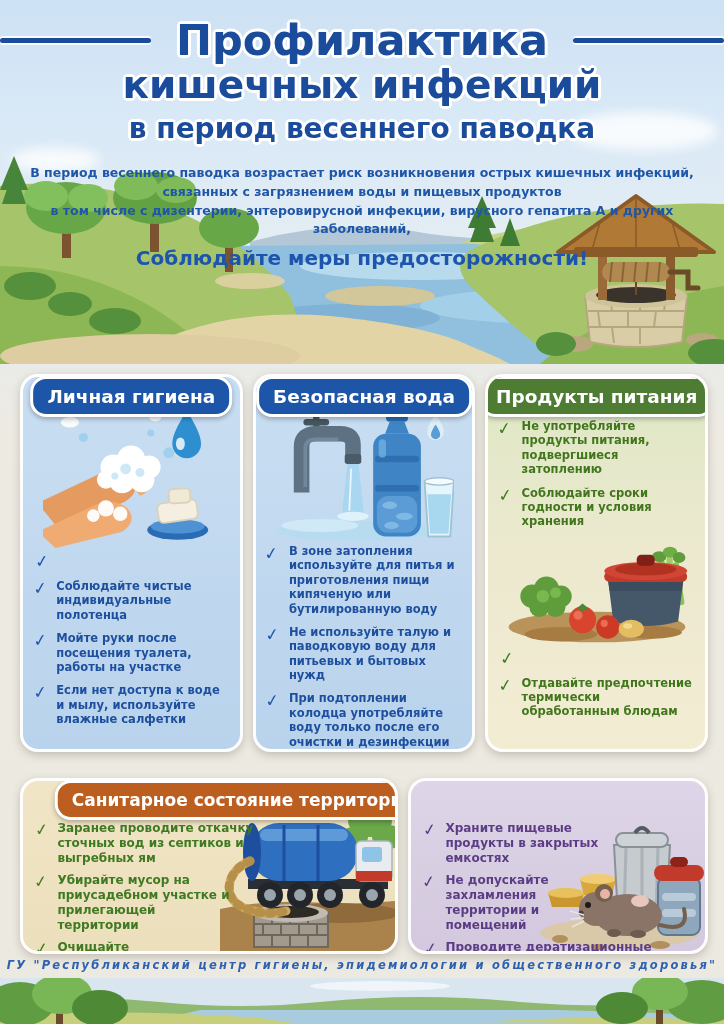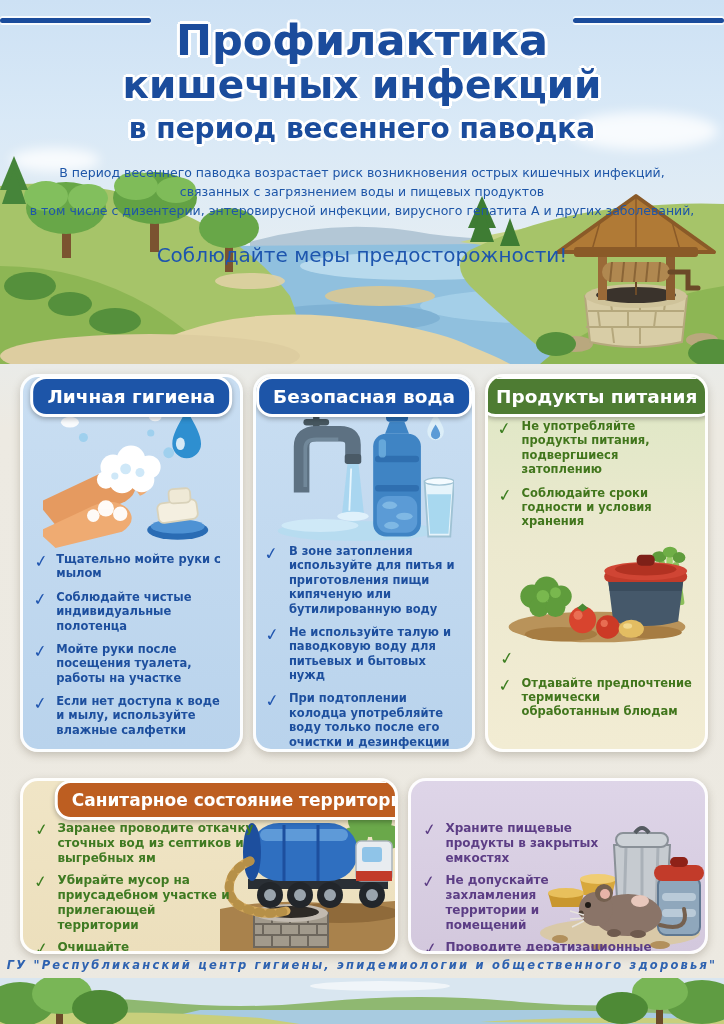--- a/index.html
+++ b/index.html
@@ -9,35 +9,35 @@
     background:linear-gradient(180deg,#cde1f4 0%,#d9e9f7 12%,#e4edf3 24%,#edeae2 42%,#ece9e1 100%);
   }
   .cloud { position:absolute; background:rgba(255,255,255,.8); border-radius:50%; filter:blur(6px); }
   .cloud1 { width:150px; height:38px; top:112px; right:6px; }
   .cloud2 { width:90px; height:24px; top:148px; left:10px; }
 
   .scenery { position:absolute; top:146px; left:0; }
   .bottom-scenery { position:absolute; bottom:0; left:0; }
 
   .title { position:absolute; top:18px; left:0; right:0; text-align:center; color:#1b4c9c; z-index:3; }
-  .title-row { display:flex; align-items:flex-start;gap:11px; }
+  .title-row { display:flex; align-items:center;gap:11px; }
   .rule { flex:1; height:5px; background:#1b4c9c; border-radius:4px;
           box-shadow:0 -2px 0 rgba(255,255,255,.85), 0 2px 0 rgba(255,255,255,.85); }
   .rule-l { margin-right:14px; } .rule-r { margin-left:14px; }
   .t1,.t2,.t3 { margin:0; font-weight:700;
     text-shadow:-2px -2px 0 #fff,2px -2px 0 #fff,-2px 2px 0 #fff,2px 2px 0 #fff,
                  0 -3px 0 #fff,0 3px 0 #fff,-3px 0 0 #fff,3px 0 0 #fff; }
   .t1 { font-size:43px; line-height:1.05; }
   .t2 { font-size:39px; line-height:1.05; margin-top:2px; }
   .t3 { font-size:28px; line-height:1.1; margin-top:8px; }
 
   .intro { position:absolute; top:164px; left:28px; right:28px; text-align:center;
-           color:#1e56a8; font-weight:400; font-size:12.5px; line-height:1.5; z-index:3; }
+           color:#1e56a8; font-weight:700; font-size:12.5px; line-height:1.5; z-index:3; }
   .intro p { margin:0; }
-  .intro .warn { font-size:20px; margin-top:20px; color:#1d55ae; }
+  .intro .warn { font-size:20px; margin-top:4px; color:#1d55ae; }
 
   .row { position:absolute; display:flex; gap:10px; left:20px; width:688px; z-index:4; }
   .row1 { top:374px; height:378px; }
   .row2 { top:778px; height:176px; }
 
   .card { position:relative; flex:1; border:3px solid rgba(255,255,255,.95); border-radius:18px;
           box-shadow:0 3px 8px rgba(90,80,60,.28); overflow:hidden; }
   .card-blue  { background:linear-gradient(180deg,#c9def2 0%,#b9d3ec 100%); }
   .card-green { background:linear-gradient(180deg,#dde7c4 0%,#ece9cf 45%,#f2ecd3 100%); }
   .card-sand  { background:linear-gradient(180deg,#f0e5c6 0%,#ecdfbc 100%); flex:0 0 372px; }
@@ -204,21 +204,20 @@
             <circle cx="56" cy="132" r="7"></circle>
         </g>
         <ellipse cx="150" cy="148" rx="34" ry="11" fill="#2a6cb4"></ellipse>
         <ellipse cx="150" cy="144" rx="30" ry="8" fill="#4e92d4"></ellipse>
         <rect x="128" y="116" width="44" height="22" rx="6" fill="#f4efe0" stroke="#d9d2ba" stroke-width="2" transform="rotate(-8 150 128)"></rect>
         <rect x="140" y="102" width="24" height="16" rx="5" fill="#efe9d6" stroke="#d9d2ba" stroke-width="2" transform="rotate(-4 152 110)"></rect>
       </svg>
       <ul class="items">
         <li class="item">
           <span class="check">✓</span>
-          <span class="txt">Тщательно мойте руки с мылом</span>
           </li>
         <li class="item">
           <span class="check">✓</span>
           <span class="txt">Соблюдайте чистые индивидуальные полотенца</span>
           </li>
         <li class="item">
           <span class="check">✓</span>
           <span class="txt">Мойте руки после посещения туалета, работы на участке</span>
           </li>
         <li class="item">

